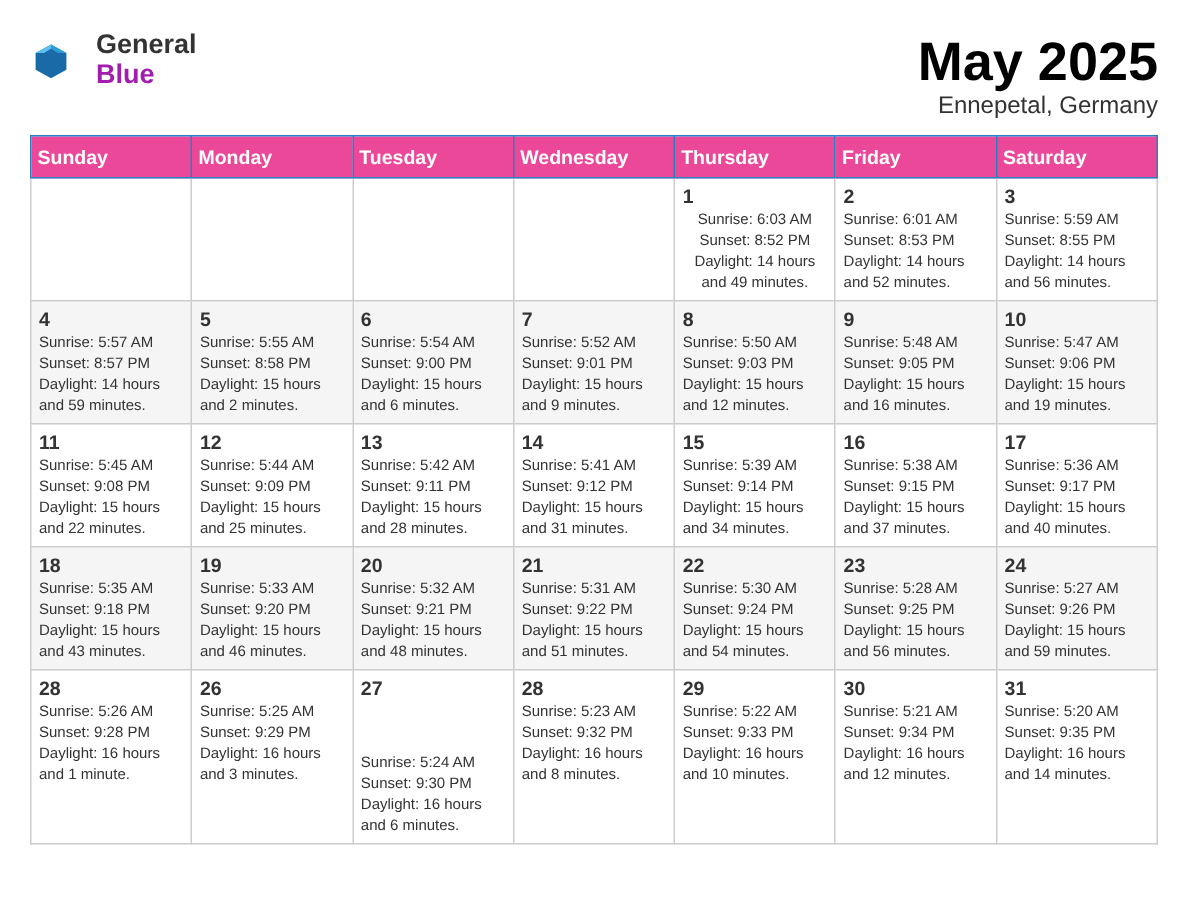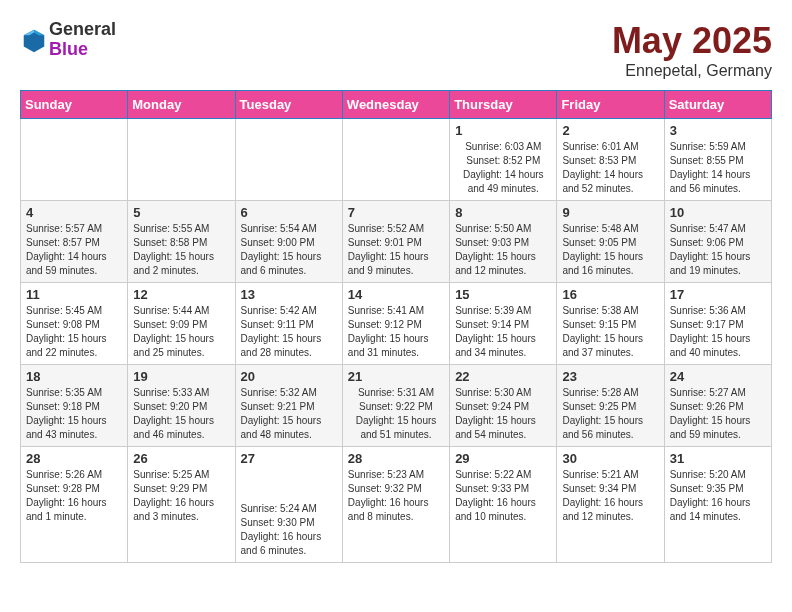--- a/index.html
+++ b/index.html
@@ -12,42 +12,42 @@
     }
     .header {
       display: flex;
       justify-content: space-between;
       align-items: flex-start;
       margin-bottom: 10px;
     }
     .logo {
       display: flex;
       align-items: center;
-      gap: 1px;
+      gap: 16px;
     }
     .logo-text {
       display: flex;
       flex-direction: column;
       font-size: 18px;
       font-weight: bold;
       line-height: 1.1;
     }
     .logo-general { color: #333; }
     .logo-blue { color: #a21caf; }
     .logo-icon {
       width: 28px;
       height: 28px;
     }
     .title-block {
       text-align: right;
     }
     .month-title {
       font-size: 36px;
       font-weight: bold;
-      color: #7f1d1d;
+      color: #000000;
     }
     .location {
       font-size: 16px;
       color: #333;
     }
     .calendar {
       width: 100%;
       border-collapse: collapse;
       border: 1px solid #ccc;
     }
@@ -247,21 +247,21 @@
 Daylight: 15 hours and 46 minutes.</div>
         </td>
         <td>
           <span class="day-number">20</span>
           <div class="day-info" style="white-space: pre-line;">Sunrise: 5:32 AM
 Sunset: 9:21 PM
 Daylight: 15 hours and 48 minutes.</div>
         </td>
         <td>
           <span class="day-number">21</span>
-          <div class="day-info" style="white-space: pre-line; text-align: center;">Sunrise: 5:31 AM
+          <div class="day-info" style="white-space: pre-line;">Sunrise: 5:31 AM
 Sunset: 9:22 PM
 Daylight: 15 hours and 51 minutes.</div>
         </td>
         <td>
           <span class="day-number">22</span>
           <div class="day-info" style="white-space: pre-line;">Sunrise: 5:30 AM
 Sunset: 9:24 PM
 Daylight: 15 hours and 54 minutes.</div>
         </td>
         <td>

